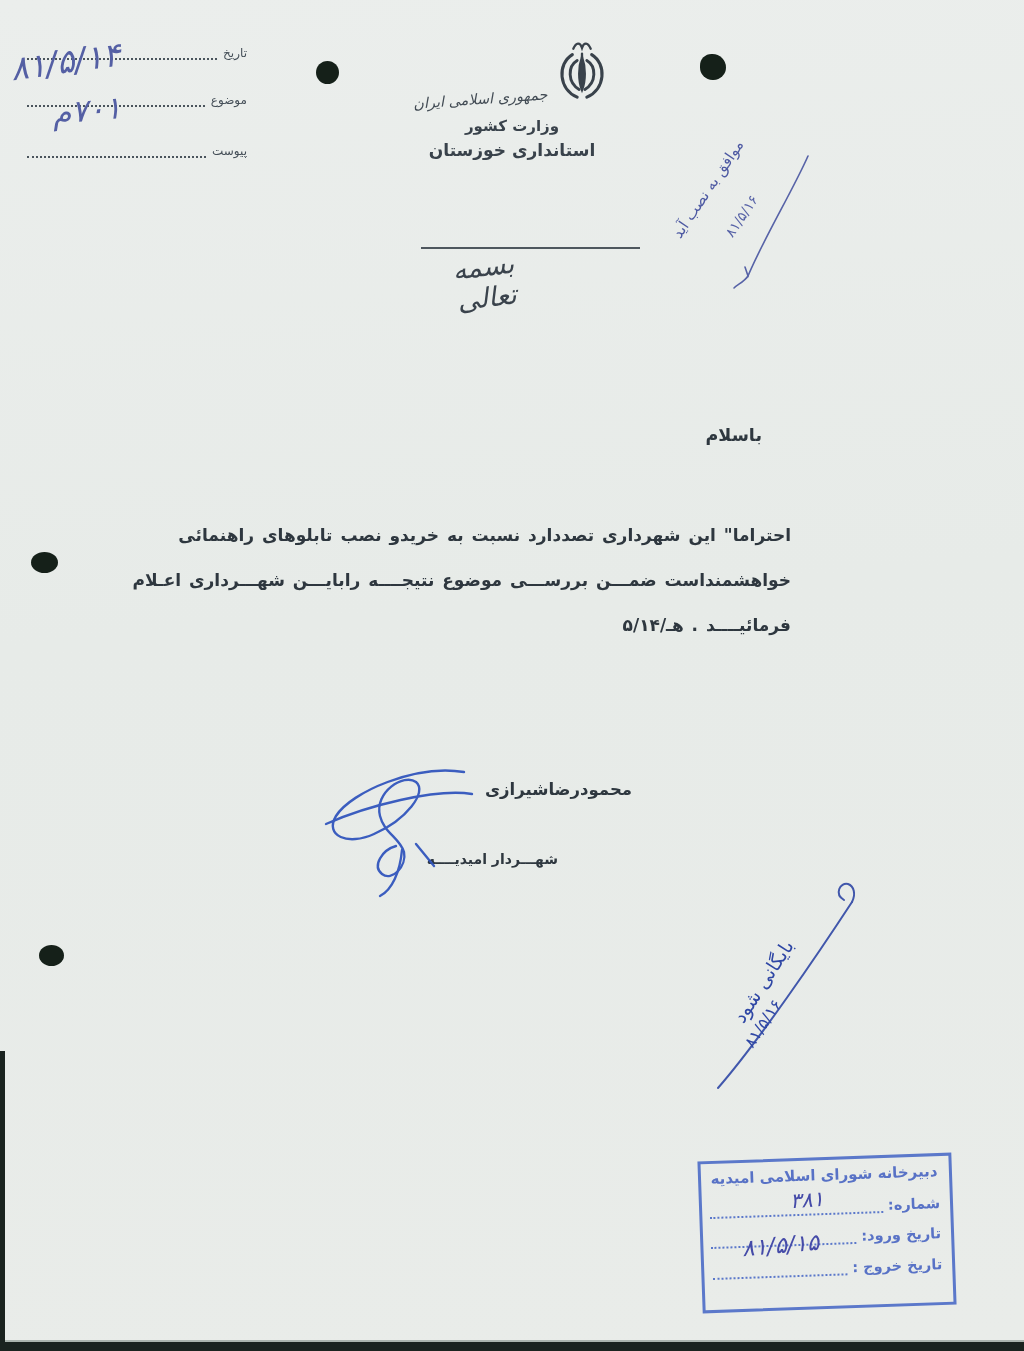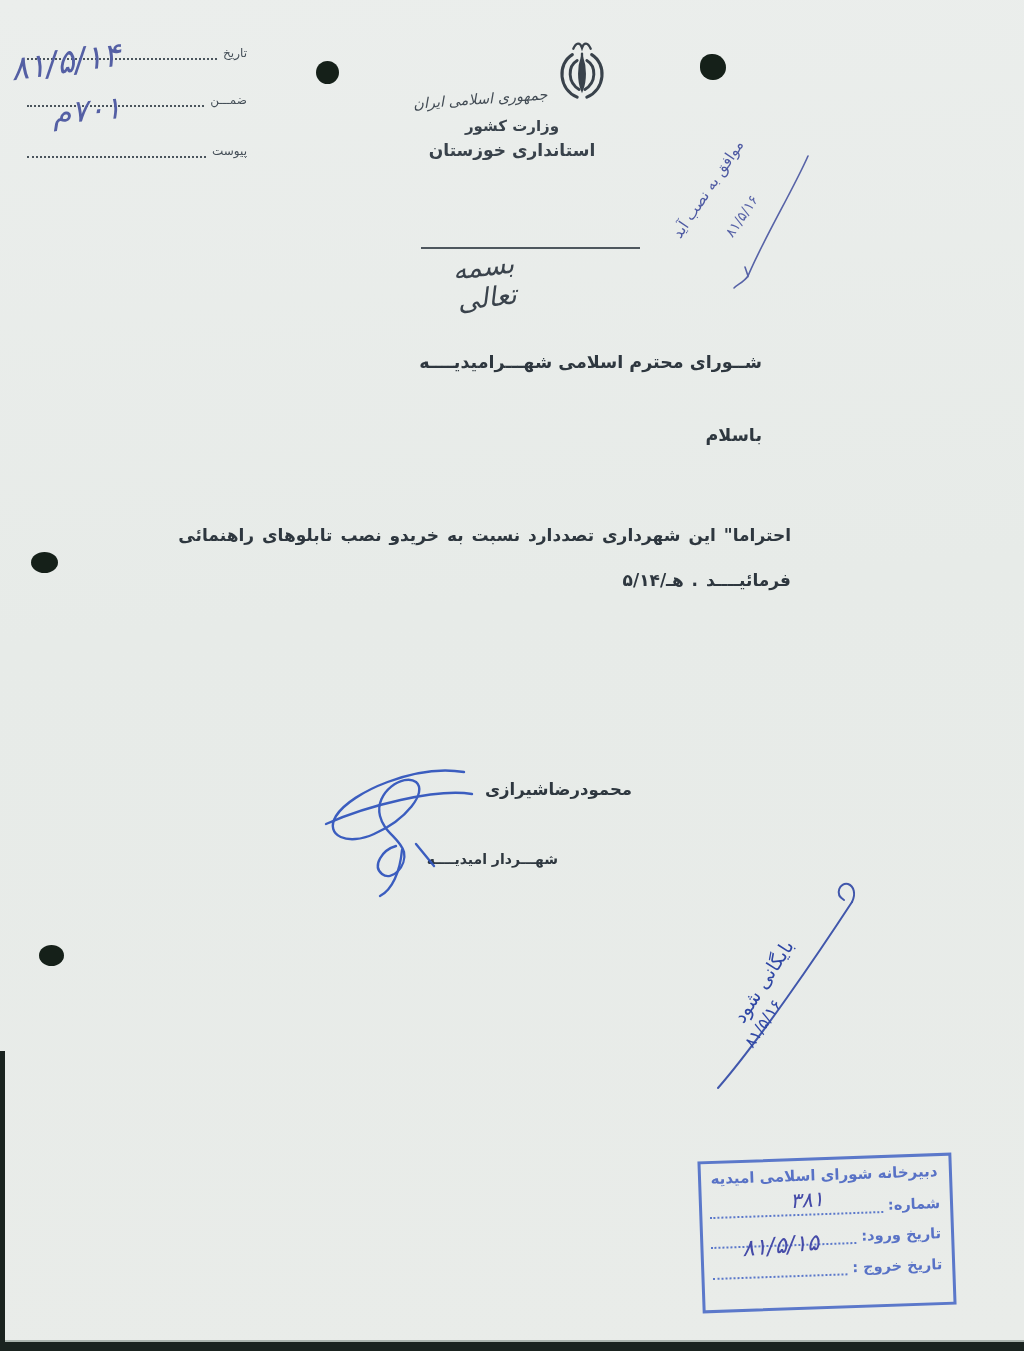--- a/index.html
+++ b/index.html
@@ -96,21 +96,21 @@
   <div class="hole h2"></div>
   <div class="hole h3"></div>
   <div class="hole h4"></div>
 
   <div class="hdr-fields">
     <div class="hdr-row row-date">
       <span class="lbl">تاریخ</span>
       <span class="leader"></span>
     </div>
     <div class="hdr-row row-num">
-      <span class="lbl">ضمـــن</span>
+      <span class="lbl">موضوع</span>
       <span class="leader"></span>
     </div>
     <div class="hdr-row row-att">
       <span class="lbl">پیوست</span>
       <span class="leader"></span>
     </div>
   </div>
   <span class="hw hw-date">۸۱/۵/۱۴</span>
   <span class="hw hw-num">۷۰۱م</span>
 
@@ -137,25 +137,25 @@
     <svg width="260" height="290" viewBox="0 0 260 290">
       <g fill="none" stroke="#3d4a9b" stroke-width="1.6" stroke-linecap="round" opacity=".85">
         <path d="M210,96 C195,130 165,180 150,216 l-3,-9"></path>
         <path d="M150,216 c-4,6 -10,8 -14,12"></path>
       </g>
     </svg>
     <span class="txt">موافق به نصب آید</span>
     <span class="dt">۸۱/۵/۱۶</span>
   </div>
 
-  <div class="b-text recipient">شــورای محترم اسلامی شهـــرامیدیــــه</div>
   <div class="b-text salutation">باسلام</div>
 
   <div class="b-text paragraph">
     <div class="pline">احتراما" این شهرداری تصددارد نسبت به خریدو نصب تابلوهای راهنمائی</div>
+    <div class="pline">خواهشمنداست ضمـــن بررســـی موضوع نتیجــــه رابایـــن شهـــرداری اعـلام</div>
     <div class="pline">فرمائیــــد . هـ/۵/۱۴</div>
   </div>
 
   <div class="b-text sig-name">محمودرضاشیرازی</div>
   <div class="b-text sig-title">شهـــردار امیدیــــه</div>
   <svg class="sig-svg" width="200" height="148" viewBox="0 0 200 148">
     <g fill="none" stroke="#2d52bc" stroke-width="2.4" stroke-linecap="round" opacity=".92">
       <path d="M168,18 C120,10 55,38 40,62 C28,82 52,92 78,80 C110,66 132,38 120,28 C108,19 78,38 84,62 C88,79 104,84 108,98 C111,112 96,128 86,120 C76,112 86,96 100,92"></path>
       <path d="M30,70 C70,52 140,34 176,40"></path>
       <path d="M106,96 C104,118 96,136 84,142"></path>

